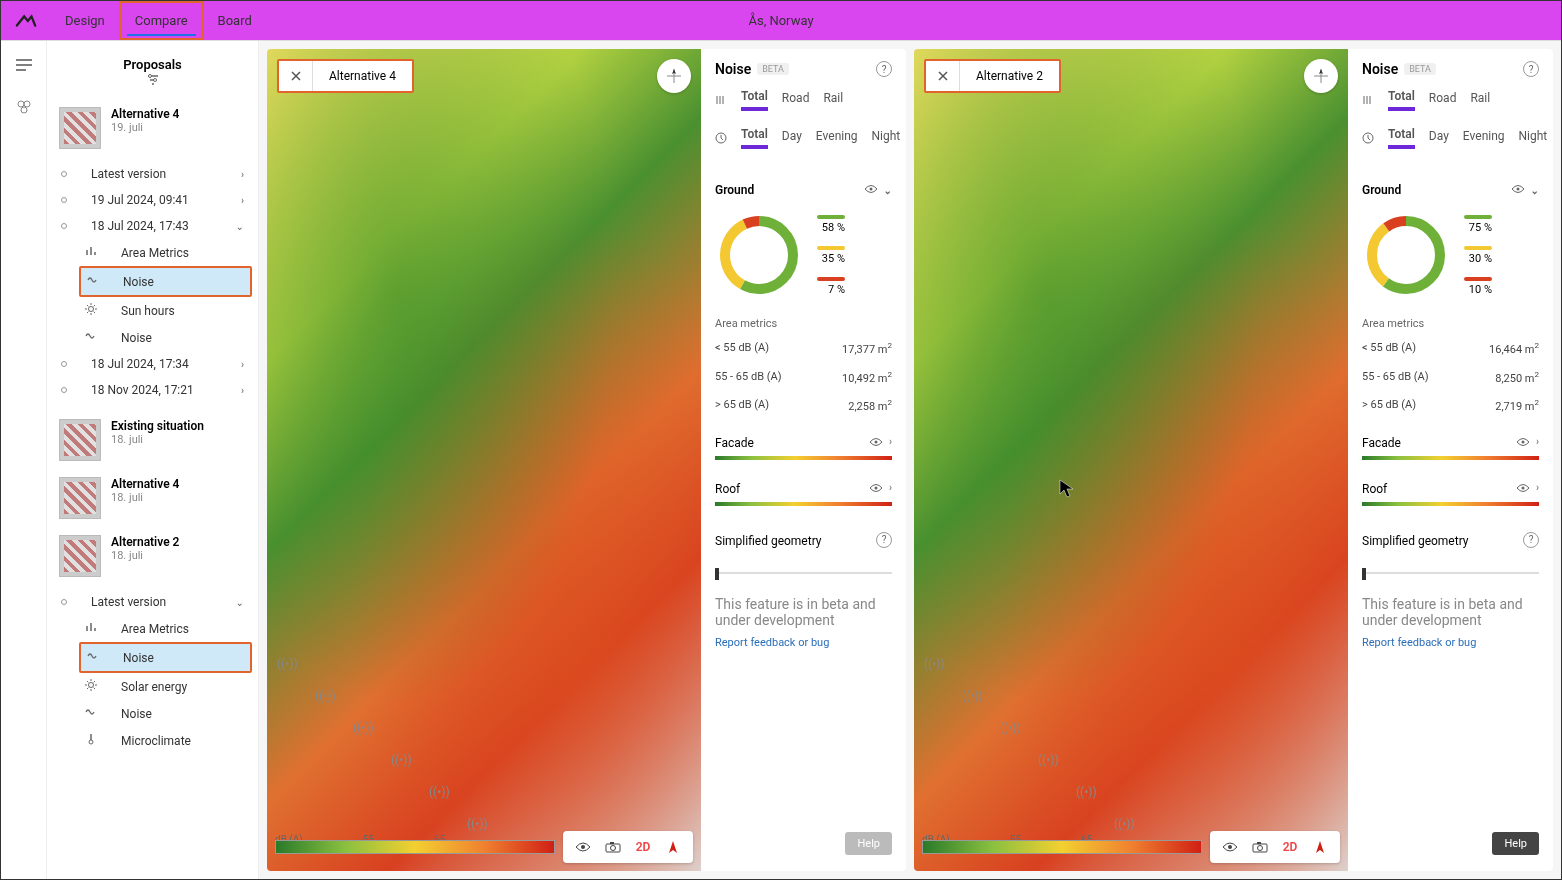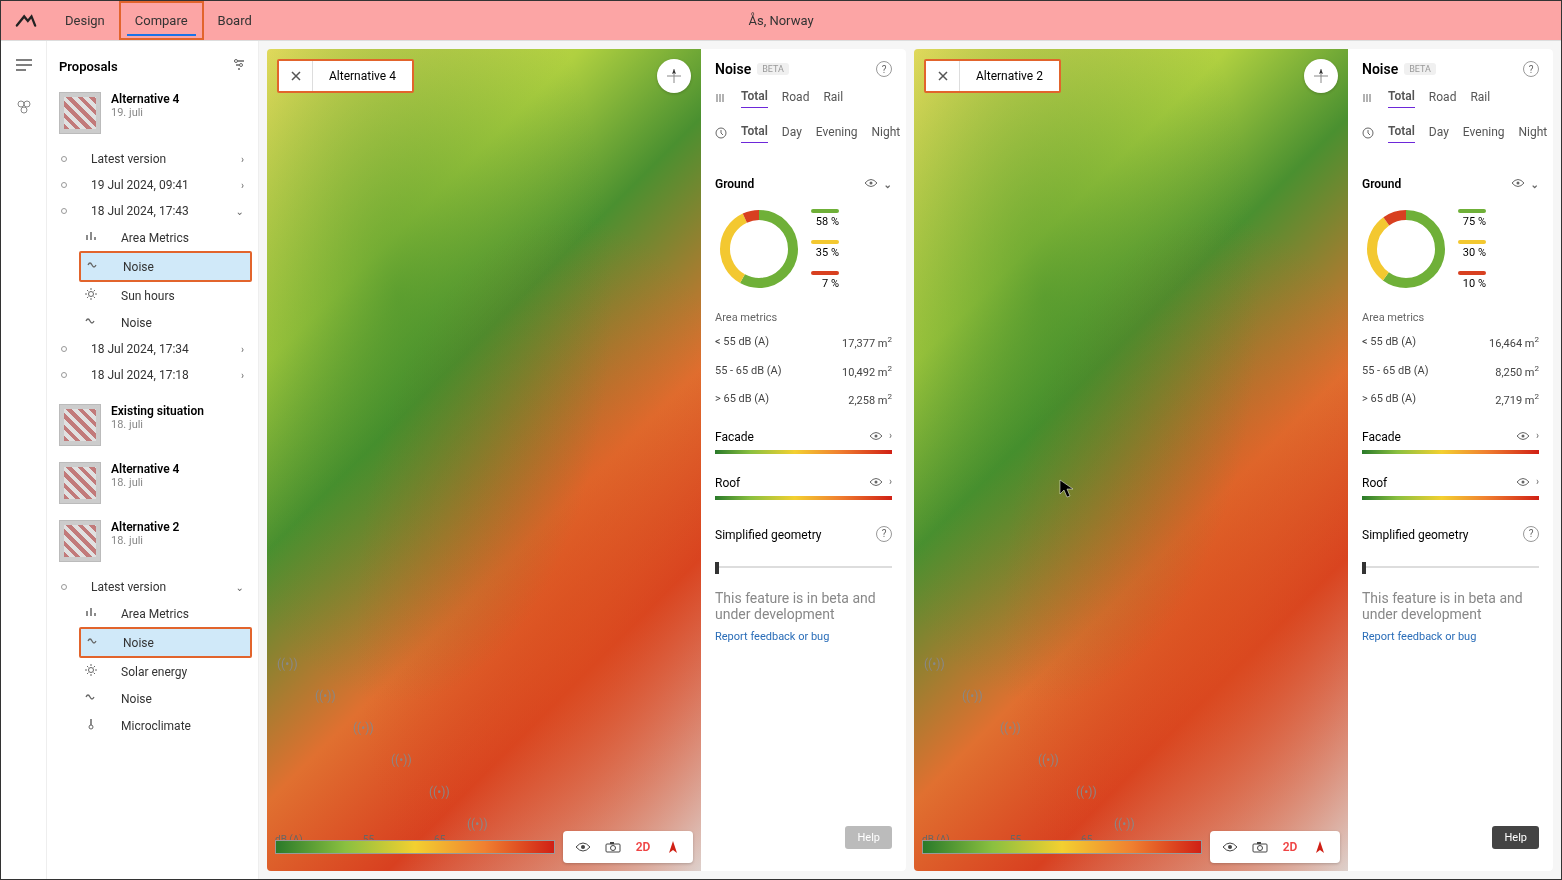--- a/index.html
+++ b/index.html
@@ -1,29 +1,29 @@
 <!DOCTYPE html>
 <html><head>
 <meta charset="utf-8">
 <style>
   * { box-sizing: border-box; margin: 0; padding: 0; font-family: -apple-system, BlinkMacSystemFont, "Segoe UI", Roboto, Arial, sans-serif; }
   body { width: 1562px; height: 880px; background: #f5f5f5; overflow: hidden; border: 1px solid #333; }
-  .topbar { height: 40px; background: #fca5a5; display: flex; align-items: center; border-bottom: 1px solid #ddd; position: relative; }
+  .topbar { height: 40px; background: #d946ef; display: flex; align-items: center; border-bottom: 1px solid #ddd; position: relative; }
   .logo { width: 50px; display:flex; align-items:center; justify-content:center;}
   .logo svg { width: 22px; height: 14px;}
   .top-tabs { display: flex; align-items: center; height: 100%; }
   .top-tab { padding: 0 14px; height: 100%; display: flex; align-items: center; font-size: 13px; color: #333; cursor: pointer; }
   .top-tab.active { border: 2px solid #e2642c; border-bottom-color:#e2642c; box-sizing:border-box; position:relative;}
   .top-tab.active::after{content:"";position:absolute;bottom:2px;left:6px;right:6px;height:2px;background:#1a73e8;}
   .top-title { position:absolute; left:50%; transform:translateX(-50%); font-size:13px; color:#333;}
   .main { display:flex; height: calc(100% - 40px);}
   .rail { width:46px; background:#fff; border-right:1px solid #eee; display:flex; flex-direction:column; align-items:center; padding-top:12px; gap:18px;}
   .rail-item{width:30px;height:24px;display:flex;align-items:center;justify-content:center;color:#666;}
   .sidebar { width:212px; background:#fff; border-right:1px solid #eee; padding:12px 6px; overflow-y:auto;}
-  .sidebar-header{display:flex;align-items:center;justify-content:space-between;padding:4px 6px 12px;}
+  .sidebar-header{display:flex;align-items:center;justify-content:space-between;padding:4px 6px 12px;flex-direction:column;}
   .sidebar-title{font-size:13px;font-weight:600;}
   .proposal{display:flex;gap:10px;padding:4px 6px 12px;align-items:flex-start;}
   .thumb{width:42px;height:42px;background:#ccc;border:1px solid #bbb;flex-shrink:0;position:relative;overflow:hidden;}
   .thumb::before{content:"";position:absolute;inset:4px;background:repeating-linear-gradient(45deg,#b44 0 4px,#eee 4px 8px);opacity:.6;}
   .proposal-name{font-size:12px;font-weight:600;}
   .proposal-date{font-size:11px;color:#888;}
   .tree-item{display:flex;align-items:center;gap:24px;padding:6px 8px;font-size:12px;color:#333;border-radius:2px;position:relative;}
   .tree-item .chev{margin-left:auto;color:#666;font-size:10px;}
   .tree-item .dot{width:6px;height:6px;border:1px solid #999;border-radius:50%;}
   .tree-sub{padding-left:26px;}
@@ -43,41 +43,41 @@
   .vp-tool{width:24px;height:24px;display:flex;align-items:center;justify-content:center;color:#ef4444;cursor:pointer;font-size:12px;}
   .vp-scale{position:absolute;bottom:26px;left:8px;font-size:10px;color:#666;display:flex;gap:60px;z-index:5;}
   .panel{width:205px;background:#fff;flex-shrink:0;padding:12px 14px;overflow-y:auto;display:flex;flex-direction:column;gap:8px;}
   .panel-head{display:flex;align-items:center;gap:6px;}
   .panel-title{font-size:14px;font-weight:600;}
   .badge{font-size:9px;color:#999;background:#f0f0f0;padding:1px 5px;border-radius:3px;}
   .help-icon{margin-left:auto;width:16px;height:16px;border:1px solid #999;border-radius:50%;display:flex;align-items:center;justify-content:center;font-size:10px;color:#666;}
   .tab-row{display:flex;align-items:center;gap:14px;border-bottom:0;padding:4px 0;}
   .tab-row .ico{color:#666;}
   .ptab{font-size:12px;color:#555;cursor:pointer;padding-bottom:4px;}
-  .ptab.active{font-weight:600;border-bottom:1px solid #6d28d9;}
+  .ptab.active{font-weight:600;border-bottom:4px solid #6d28d9;}
   .section-head{display:flex;align-items:center;font-size:12px;font-weight:600;margin-top:22px;}
   .section-head .right{margin-left:auto;display:flex;align-items:center;gap:6px;color:#666;}
-  .donut-row{display:flex;align-items:center;gap:8px;margin:6px 0;}
+  .donut-row{display:flex;align-items:center;gap:14px;margin:6px 0;}
   .donut{width:88px;height:88px;}
   .legend{display:flex;flex-direction:column;gap:12px;}
   .legend-item{display:flex;flex-direction:column;gap:2px;font-size:11px;align-items:flex-end;}
   .legend-bar{width:28px;height:4px;border-radius:2px;}
   .sub-label{font-size:11px;color:#666;margin-top:4px;}
   .metric-row{display:flex;justify-content:space-between;font-size:11px;color:#444;padding:3px 0;}
   .metric-row .sup{font-size:8px;vertical-align:super;}
   .collapsible{border-top:0;margin-top:6px;}
   .coll-head{display:flex;align-items:flex-end;font-size:12px;font-weight:400;padding:6px 0;}
   .coll-head .right{margin-left:auto;display:flex;gap:6px;color:#666;}
   .mini-grad{height:4px;background:linear-gradient(90deg,#2a7a2a 0%,#8ac040 20%,#f3d030 45%,#f08030 70%,#d02015 100%);margin-bottom:2px;}
   .slider{height:10px;position:relative;margin:6px 0 10px;}
   .slider::before{content:"";position:absolute;left:0;right:0;top:4px;height:2px;background:#ddd;}
   .slider-thumb{position:absolute;left:0;top:0;width:4px;height:12px;background:#333;}
   .beta-text{font-size:14px;color:#888;}
   .link{font-size:11px;color:#2a6db8;cursor:pointer;}
-  .help-btn{position:absolute;bottom:22px;right:14px;background:#444;color:#fff;font-size:11px;padding:5px 12px;border-radius:3px;cursor:pointer;z-index:20;}
+  .help-btn{position:absolute;bottom:16px;right:14px;background:#444;color:#fff;font-size:11px;padding:5px 12px;border-radius:3px;cursor:pointer;z-index:20;}
   .help-btn.disabled{background:#bbb;}
   .eye{display:inline-block;}
   .chev-sm{font-size:10px;}
   .cursor-fake{position:absolute;top:430px;left:145px;z-index:10;pointer-events:none;}
   .signal{position:absolute;font-size:12px;color:#888;z-index:3;}
 </style>
 </head>
 <body>
 
 <div class="topbar">
@@ -174,21 +174,21 @@
             <span>Noise</span>
           </div>
         </div>
         <div class="tree-item">
           <span class="dot"></span>
           <span>18 Jul 2024, 17:34</span>
           <span class="chev">›</span>
         </div>
         <div class="tree-item">
           <span class="dot"></span>
-          <span>18 Jul 2024, 17:18</span>
+          <span>18 Nov 2024, 17:21</span>
           <span class="chev">›</span>
         </div>
       </div>
 
     <div class="proposal" style="margin-top:12px;">
       <div class="thumb"></div>
       <div>
         <div class="proposal-name">Existing situation</div>
         <div class="proposal-date">18. juli</div>
       </div>

